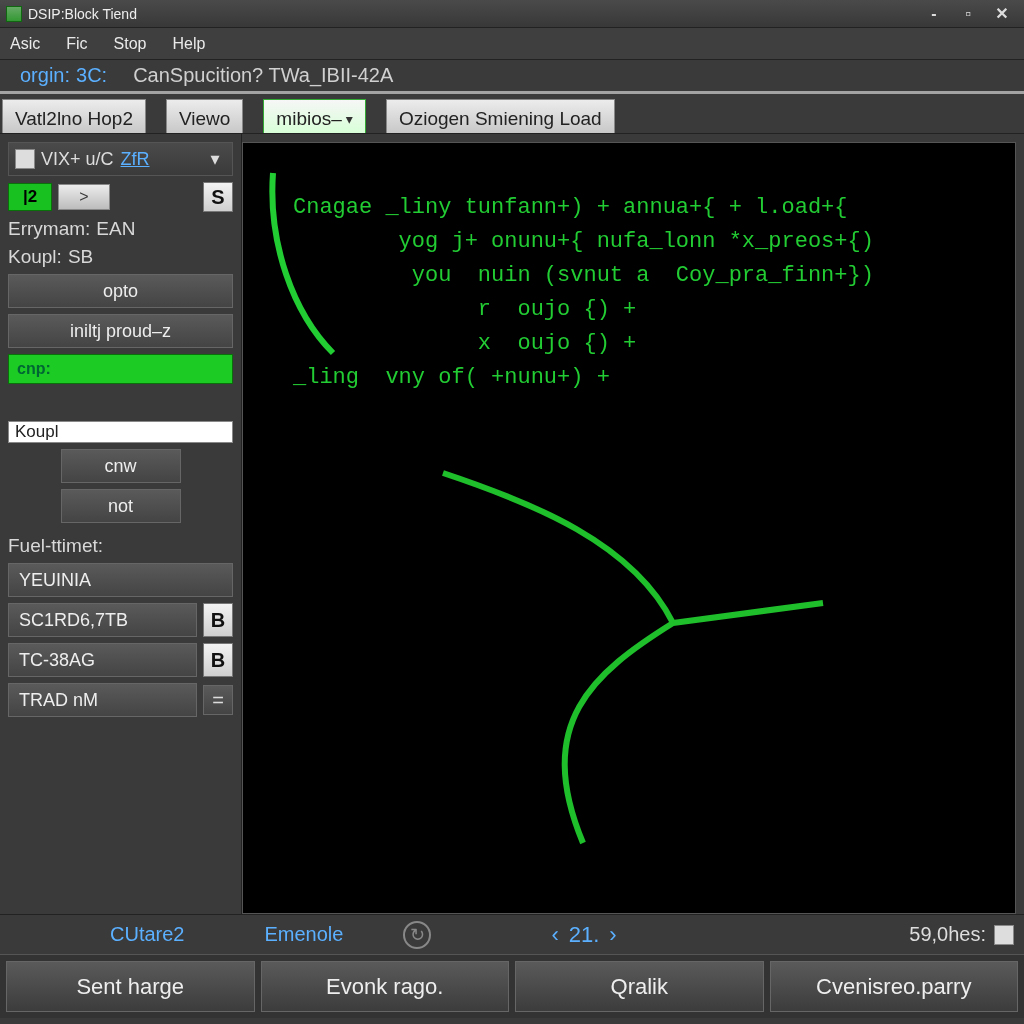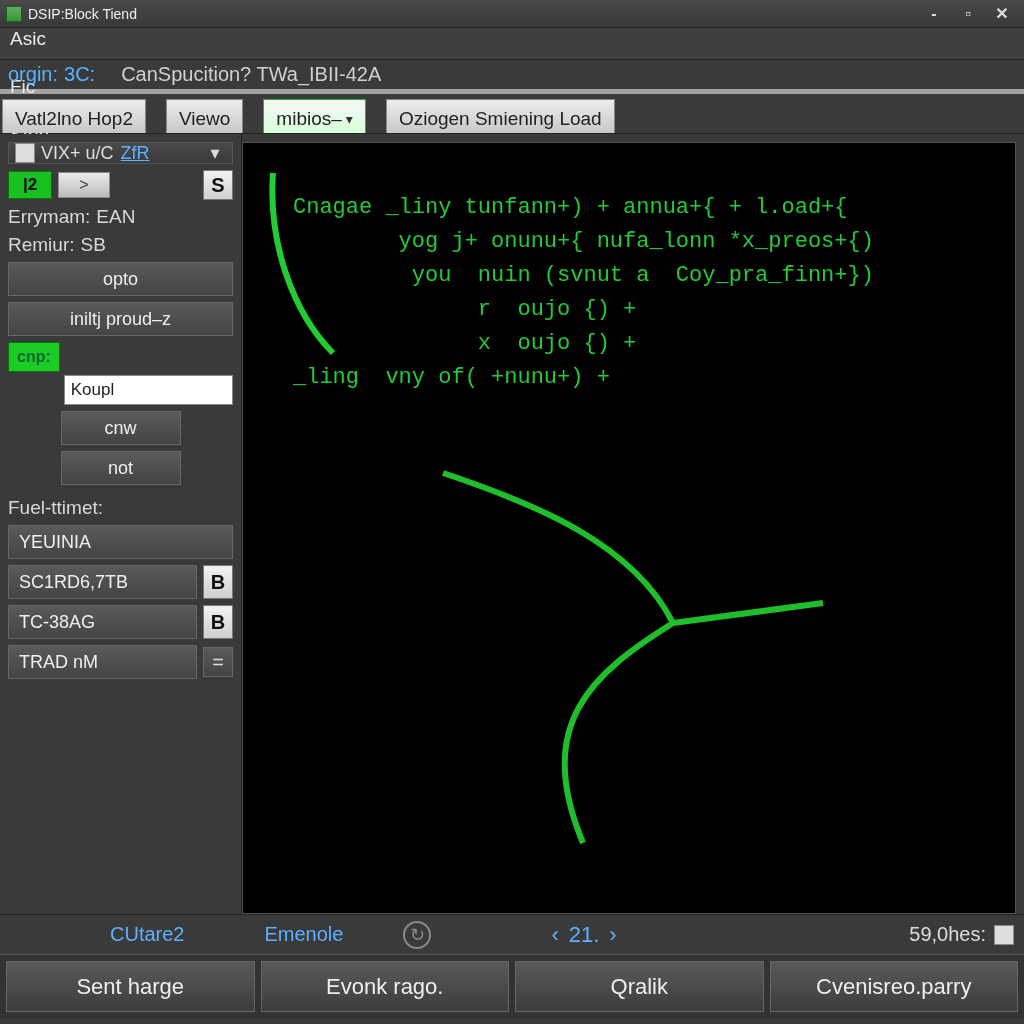--- a/index.html
+++ b/index.html
@@ -27,35 +27,34 @@
   .win-controls { display: flex; gap: 10px; margin-right: 4px;}
   .win-btn {
     width: 24px; height: 18px;
     display: flex; align-items: center; justify-content: center;
     font-size: 16px; font-weight: bold;
     color: #ddd;
   }
   .menubar {
     height: 32px;
     background: #3f3f3f;
-    display: flex; 
+    display: flex; align-items: center;
     gap: 26px;
     padding: 0 10px;
     border-bottom: 1px solid #222;
-    font-size: 19px;
+    font-size: 16px;
     color: #eaeaea;
-    flex-direction: column;
   }
   .menubar span { cursor: default; }
   .info-row {
     height: 34px;
     display: flex; align-items: center;
-    padding: 0 8px;
+    padding: 0 20px;
     font-size: 20px;
-    border-bottom: 5px solid #a3a3a3;
+    border-bottom: 3px solid #a3a3a3;
     background: #3a3a3a;
   }
   .info-label { color: #5bb0ff; }
   .info-val { color: #d0d0d0; margin-left: 6px; }
   .tabrow {
     height: 40px;
     display: flex; align-items: flex-end;
     padding-left: 2px;
     background: #3a3a3a;
     border-bottom: 1px solid #222;
@@ -83,21 +82,21 @@
     height: 780px;
   }
   .sidebar {
     width: 242px;
     background: #3a3a3a;
     padding: 8px 8px 0 8px;
     display: flex; flex-direction: column; gap: 6px;
     border-right: 1px solid #222;
   }
   .side-header {
-    height: 22px;
+    height: 34px;
     display: flex; align-items: center;
     background: linear-gradient(#4a4a4a,#3a3a3a);
     border: 1px solid #555;
   }
   .side-check {
     width: 20px; height: 20px;
     border: 1px solid #888; background:#ddd;
     margin: 0 6px;
   }
   .side-header-label { flex:1; font-size:18px; color:#ddd; }
@@ -131,21 +130,21 @@
   }
   .side-label { font-size:19px;color:#d8d8d8; }
   .side-btn {
     height:34px;
     background:linear-gradient(#5a5a5a,#444);
     border:1px solid #666;
     display:flex;align-items:center;justify-content:center;
     font-size:18px;color:#eee;
   }
   .side-btn.wide{ width:100%;}
-  .cnp-row{display:flex;gap:4px;}
+  .cnp-row{display:flex;gap:4px;flex-direction:column;}
   .cnp-badge{
     height:30px;padding:0 8px;
     background:#1ccc25;color:#063; border:1px solid #0a700a;
     font-size:16px;font-weight:bold;display:flex;align-items:center;
   }
   .cnp-input{
     height:30px;flex:1;
     background:#fff;color:#222;border:1px solid #888;
     font-size:17px;padding:0 6px;display:flex;align-items:center;margin-top:33px;
   }
@@ -269,21 +268,21 @@
       <div class="small-grey">&gt;</div>
       <div style="flex:1"></div>
       <div class="s-btn">S</div>
     </div>
 
     <div class="row">
       <span class="side-label">Errymam:</span>
       <span class="side-label">EAN</span>
     </div>
     <div class="row">
-      <span class="side-label">Remiur:</span>
+      <span class="side-label">Koupl:</span>
       <span class="side-label">SB</span>
     </div>
 
     <div class="side-btn wide">opto</div>
     <div class="side-btn wide">iniltj proud–z</div>
 
     <div class="cnp-row">
       <div class="cnp-badge">cnp:</div>
       <div class="cnp-input">Koupl</div>
     </div>

